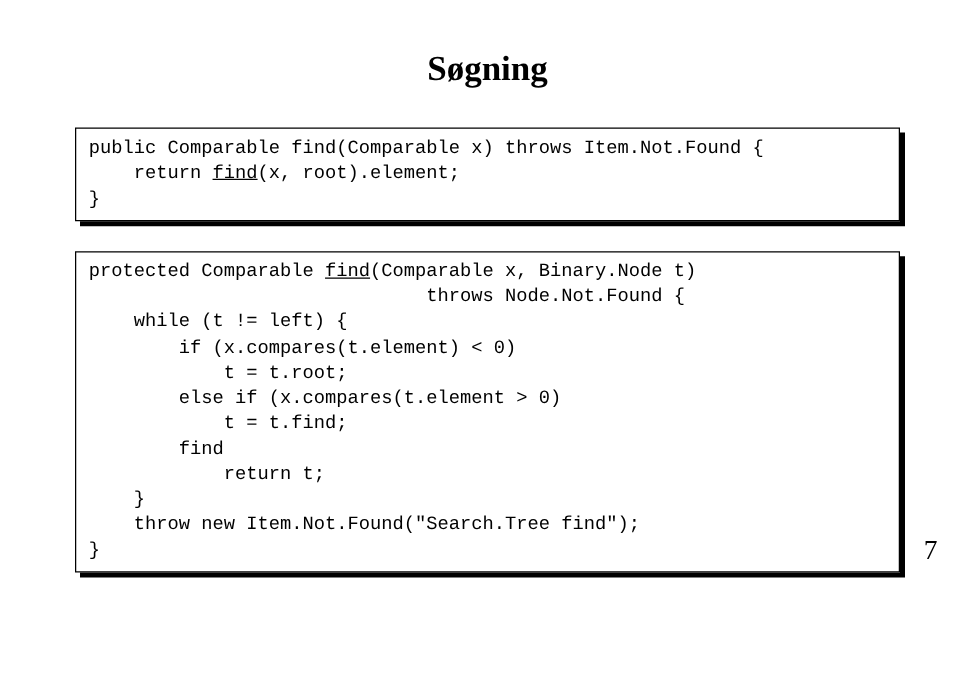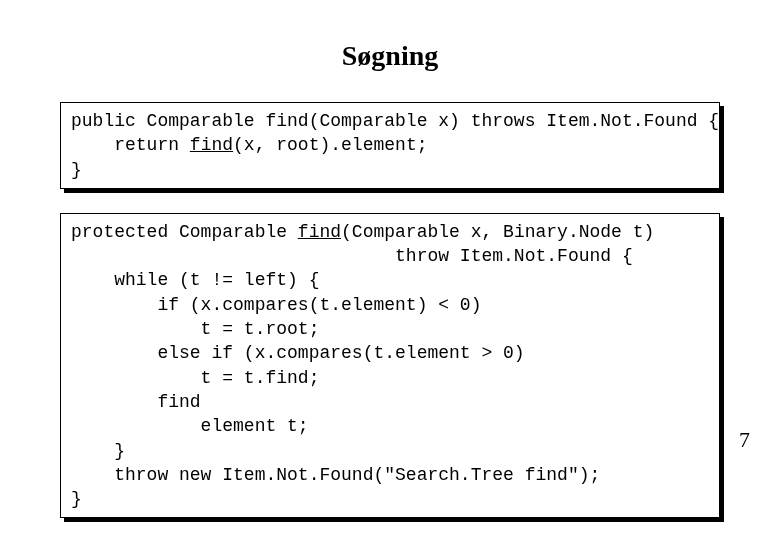--- a/index.html
+++ b/index.html
@@ -22,21 +22,21 @@
     text-align: center;
     font-size: 28px;
     font-weight: bold;
     margin-bottom: 30px;
   }
   .code-box {
     border: 1.5px solid #000;
     background: #fff;
     box-shadow: 4px 4px 0 #000;
     font-family: "Courier New", monospace;
-    font-size: 18px;
+    font-size: 15px;
     line-height: 1.35;
     padding: 6px 10px;
     margin-bottom: 24px;
     white-space: pre;
   }
   .page-num {
     position: absolute;
     bottom: 15px;
     right: 30px;
     font-size: 22px;
@@ -49,27 +49,27 @@
 
 <div class="slide">
 
   <div class="title">Søgning</div>
 
   <div class="code-box"><span>public Comparable find(Comparable x) throws Item.Not.Found {</span>
 <span>    return </span><span class="u">find</span><span>(x, root).element;</span>
 <span>}</span></div>
 
   <div class="code-box"><span>protected Comparable </span><span class="u">find</span><span>(Comparable x, Binary.Node t) </span>
-<span>                              throw Item.Not.Found {</span>
+<span>                              throws Node.Not.Found {</span>
 <span>    while (t != left) {</span>
 <span>        if (x.compares(t.element) &lt; 0)</span>
 <span>            t = t.root;</span>
 <span>        else if (x.compares(t.element &gt; 0)</span>
 <span>            t = t.find;</span>
 <span>        find</span>
-<span>            element t;</span>
+<span>            return t;</span>
 <span>    }</span>
 <span>    throw new Item.Not.Found("Search.Tree find");</span>
 <span>}</span></div>
 
   <div class="page-num">7</div>
 
 </div>
 
 </body></html>

